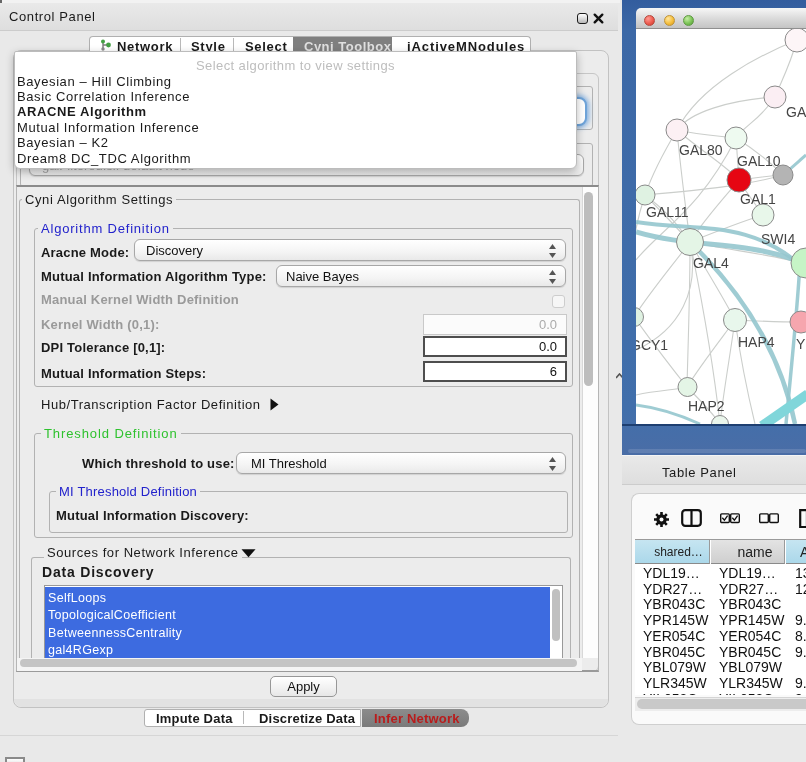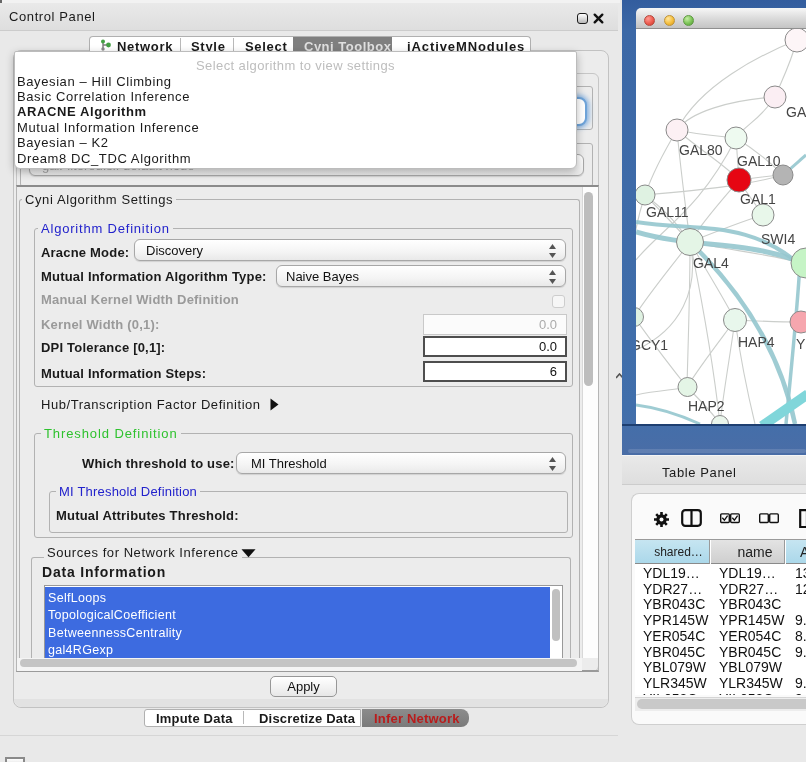--- a/index.html
+++ b/index.html
@@ -111,28 +111,28 @@
 <div class="abs b13" style="left:82px;top:456px;">Which threshold to use:</div>
 <div class="combo" style="left:236px;top:452px;width:330px;">
   <span style="position:absolute;left:14px;top:1px;">MI Threshold</span>
   <svg class="ar" viewBox="0 0 9 16">
         <path d="M4.5 1 L8 6 L1 6 Z" fill="#555"></path>
         <path d="M4.5 15 L1 10 L8 10 Z" fill="#555"></path>
       </svg>
 </div>
 <div class="fs" style="left:49px;top:491px;width:519px;height:42px;"></div>
 <div class="leg" style="left:56px;top:484px;color:#2222cc;letter-spacing:0.2px;">MI Threshold Definition</div>
-<div class="abs b13" style="left:56px;top:508px;">Mutual Attributes Threshold:</div>
+<div class="abs b13" style="left:56px;top:508px;">Mutual Information Discovery:</div>
 
 <div class="abs" style="left:31px;top:557px;width:540px;height:101px;border:1px solid #b2b2b2;border-bottom:none;border-radius:3px 3px 0 0;"></div>
 <div class="leg" style="left:44px;top:545px;color:#1a1a1a;letter-spacing:0.55px;">Sources for Network Inference</div>
 <svg class="abs" style="left:241px;top:548px;" width="15" height="10" viewBox="0 0 16 10">
       <path d="M0.5 1 L15.5 1 L8 9.5 Z" fill="#111"></path>
     </svg>
-<div class="abs" style="left:42px;top:564px;font-size:14px;font-weight:bold;color:#1a1a1a;letter-spacing:0.8px;">Data Information</div>
+<div class="abs" style="left:42px;top:564px;font-size:14px;font-weight:bold;color:#1a1a1a;letter-spacing:0.8px;">Data Discovery</div>
 <div class="abs" style="left:44px;top:585px;width:519px;height:73px;background:#fff;border:1px solid #999;border-bottom:none;"></div>
 <div class="abs" style="left:45px;top:587px;width:505px;height:71px;background:#3d6be0;"></div>
 <div class="abs" style="left:48px;top:590px;font-size:12.5px;color:#fff;line-height:17.4px;letter-spacing:0.3px;">SelfLoops<br>TopologicalCoefficient<br>BetweennessCentrality<br>gal4RGexp</div>
 <div class="abs" style="left:552px;top:589px;width:8px;height:52px;background:#c0c0c0;border-radius:4px;"></div>
 
 <div class="abs" style="left:270px;top:676px;width:67px;height:21px;background:linear-gradient(#ffffff,#e7e7e7);border:1px solid #979797;border-radius:5px;text-align:center;font-size:13px;line-height:19px;color:#111;">Apply</div>
 
 <div class="abs" style="left:14px;top:699px;width:594px;height:8px;background:#e2e2e2;border-radius:0 0 8px 8px;"></div>
 
 <div class="abs" style="left:144px;top:709px;width:217px;height:18px;background:#fff;border:1px solid #b0b0b0;border-radius:3px 0 0 3px;"></div>

